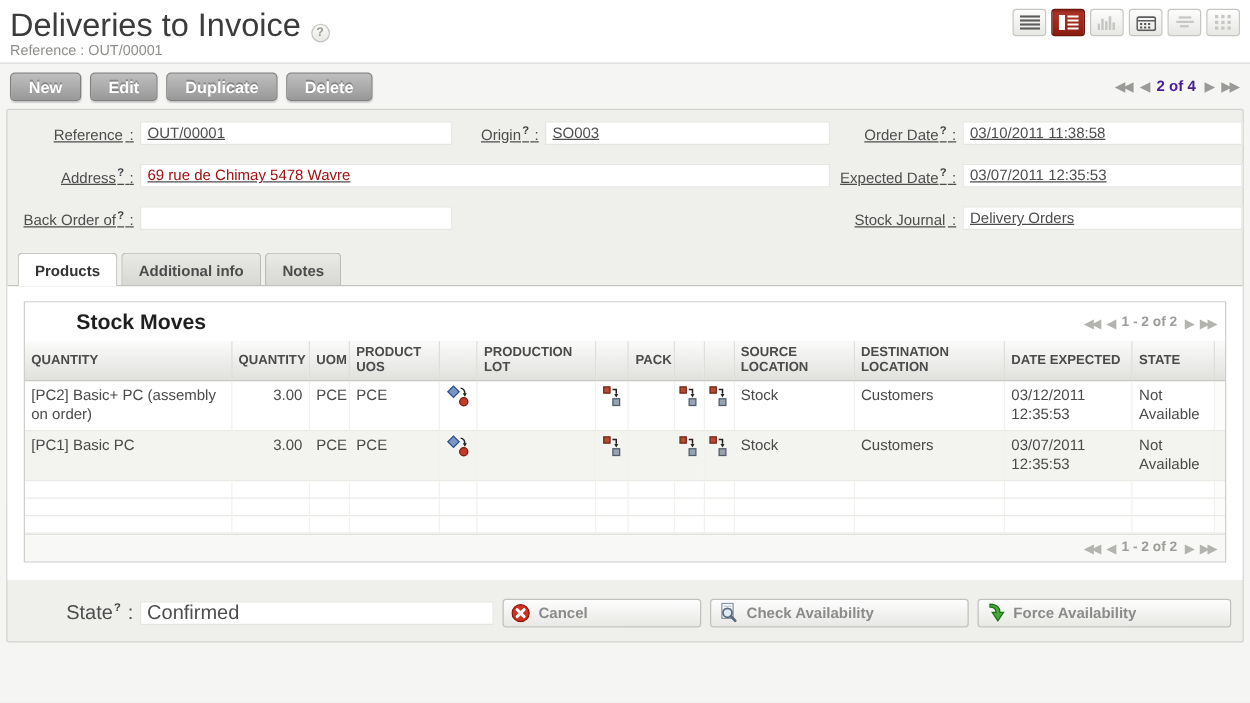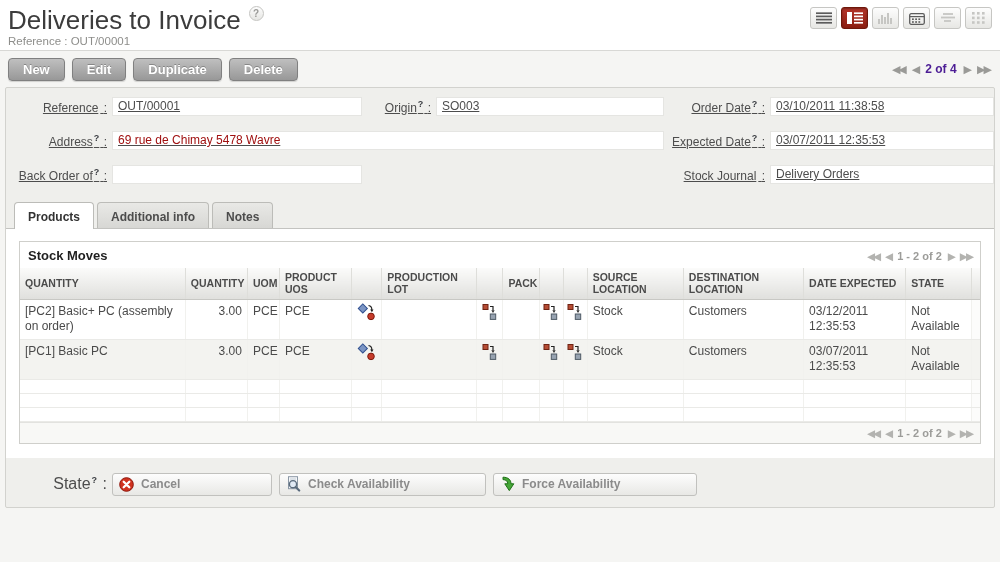--- a/index.html
+++ b/index.html
@@ -7,21 +7,21 @@
   body {
     width:1000px; height:562px;
     background:#f5f5f3;
     font-family:"Liberation Sans", sans-serif;
     color:#4d4d4d;
     overflow:hidden;
   }
 
   
   .top-header { background:#fff; padding:6px 8px 5px 8px; border-bottom:1px solid #d8d8d5; position:relative; height:51px; }
-  .title-row { display:flex; align-items:flex-start; gap:8px; }
+  .title-row { display:flex; align-items:flex-end; gap:8px; }
   .page-title { font-size:26px; font-weight:normal; color:#3c3c3c; margin:0; line-height:28px; }
   .help-badge { display:inline-flex; align-items:center; justify-content:center; width:15px; height:15px; border-radius:50%;
     border:1px solid #c5c5c2; background:linear-gradient(#fdfdfd,#e6e6e3); color:#9b9b98; font-size:10px; font-weight:bold; }
   .subtitle { font-size:11.5px; color:#8e8e8b; margin-top:1px; }
   .view-switcher { position:absolute; top:7px; right:8px; display:flex; gap:4px; }
   .vs-btn { width:27px; height:22px; border:1px solid #c6c6c3; border-radius:3px;
     background:linear-gradient(#fdfdfd,#e7e7e4); display:flex; align-items:center; justify-content:center; }
   .vs-btn.active { border-color:#6f170a; background:linear-gradient(#b4352a,#8b1d10); box-shadow:inset 0 1px 2px rgba(0,0,0,.35); }
 
   
@@ -45,21 +45,21 @@
   
   .tabs { display:flex; gap:3px; padding:8px 0 0 8px; position:relative; }
   .tab { padding:7px 13px 4px; font-size:12px; font-weight:bold; color:#4c4c4c;
     background:linear-gradient(#e9e9e6,#d7d7d4); border:1px solid #bcbcb8; border-bottom:none; border-radius:4px 4px 0 0; cursor:pointer; }
   .tab.active { background:#fff; color:#333; position:relative; z-index:2; margin-bottom:-1px; padding-bottom:5px; }
   .tab-content { background:#fff; border-top:1px solid #c3c3c0; padding:12px 13px 14px; position:relative; z-index:1; }
 
   
   .listbox { border:1px solid #cfcfcb; }
   .list-titlebar { display:flex; align-items:center; padding:6px 8px 5px; background:#fff; }
-  .list-title { font-weight:bold; font-size:13px; color:#1f1f1f; }
+  .list-title { font-weight:bold; font-size:17px; color:#1f1f1f;margin-left:33px; }
   .list-pager { margin-left:auto; display:flex; align-items:center; gap:6px; font-size:10.5px; color:#b3b3b0; }
   .list-pager .arrow { letter-spacing:-2px; cursor:pointer; }
   .list-pager .range { font-size:11px; font-weight:bold; color:#9c9c99; }
 
   table.moves { width:100%; border-collapse:collapse; table-layout:fixed; font-size:12px; color:#4a4a4a; }
   .moves thead th { background:linear-gradient(#fbfbfa,#e0e0dd); font-size:10.5px; text-align:left; font-weight:bold;
     padding:3px 5px; vertical-align:middle; border-bottom:1px solid #c8c8c4; border-right:1px solid #dededa; line-height:1.15; height:31px; color:#4b4b4b; }
   .moves td { padding:4px 5px; border-bottom:1px solid #eaeae7; border-right:1px solid #f1f1ee; vertical-align:top; line-height:1.3; background:#fff; }
   .moves tr.row-alt td { background:#f3f3f0; }
   .moves td.num, .moves th.num { text-align:right; }
@@ -438,20 +438,21 @@
         <span class="arrow">▶▶</span>
       </div>
     </div>
   </div>
 
   <div class="panel-footer">
     <div class="flabel">
       <span>State</span><sup>?</sup>
       <span>:</span>
     </div>
+    <div class="finput state-input">Confirmed</div>
 
     <button class="btn-light btn-cancel">
       <svg width="15" height="15" viewBox="0 0 15 15">
         <circle cx="7.5" cy="7.5" r="6.8" fill="#d0321f" stroke="#8e150a"></circle>
         <path d="M4.7 4.7 L10.3 10.3 M10.3 4.7 L4.7 10.3" stroke="#fff" stroke-width="2.3" stroke-linecap="round"></path>
       </svg>
       <span>Cancel</span>
     </button>
 
     <button class="btn-light btn-check">

